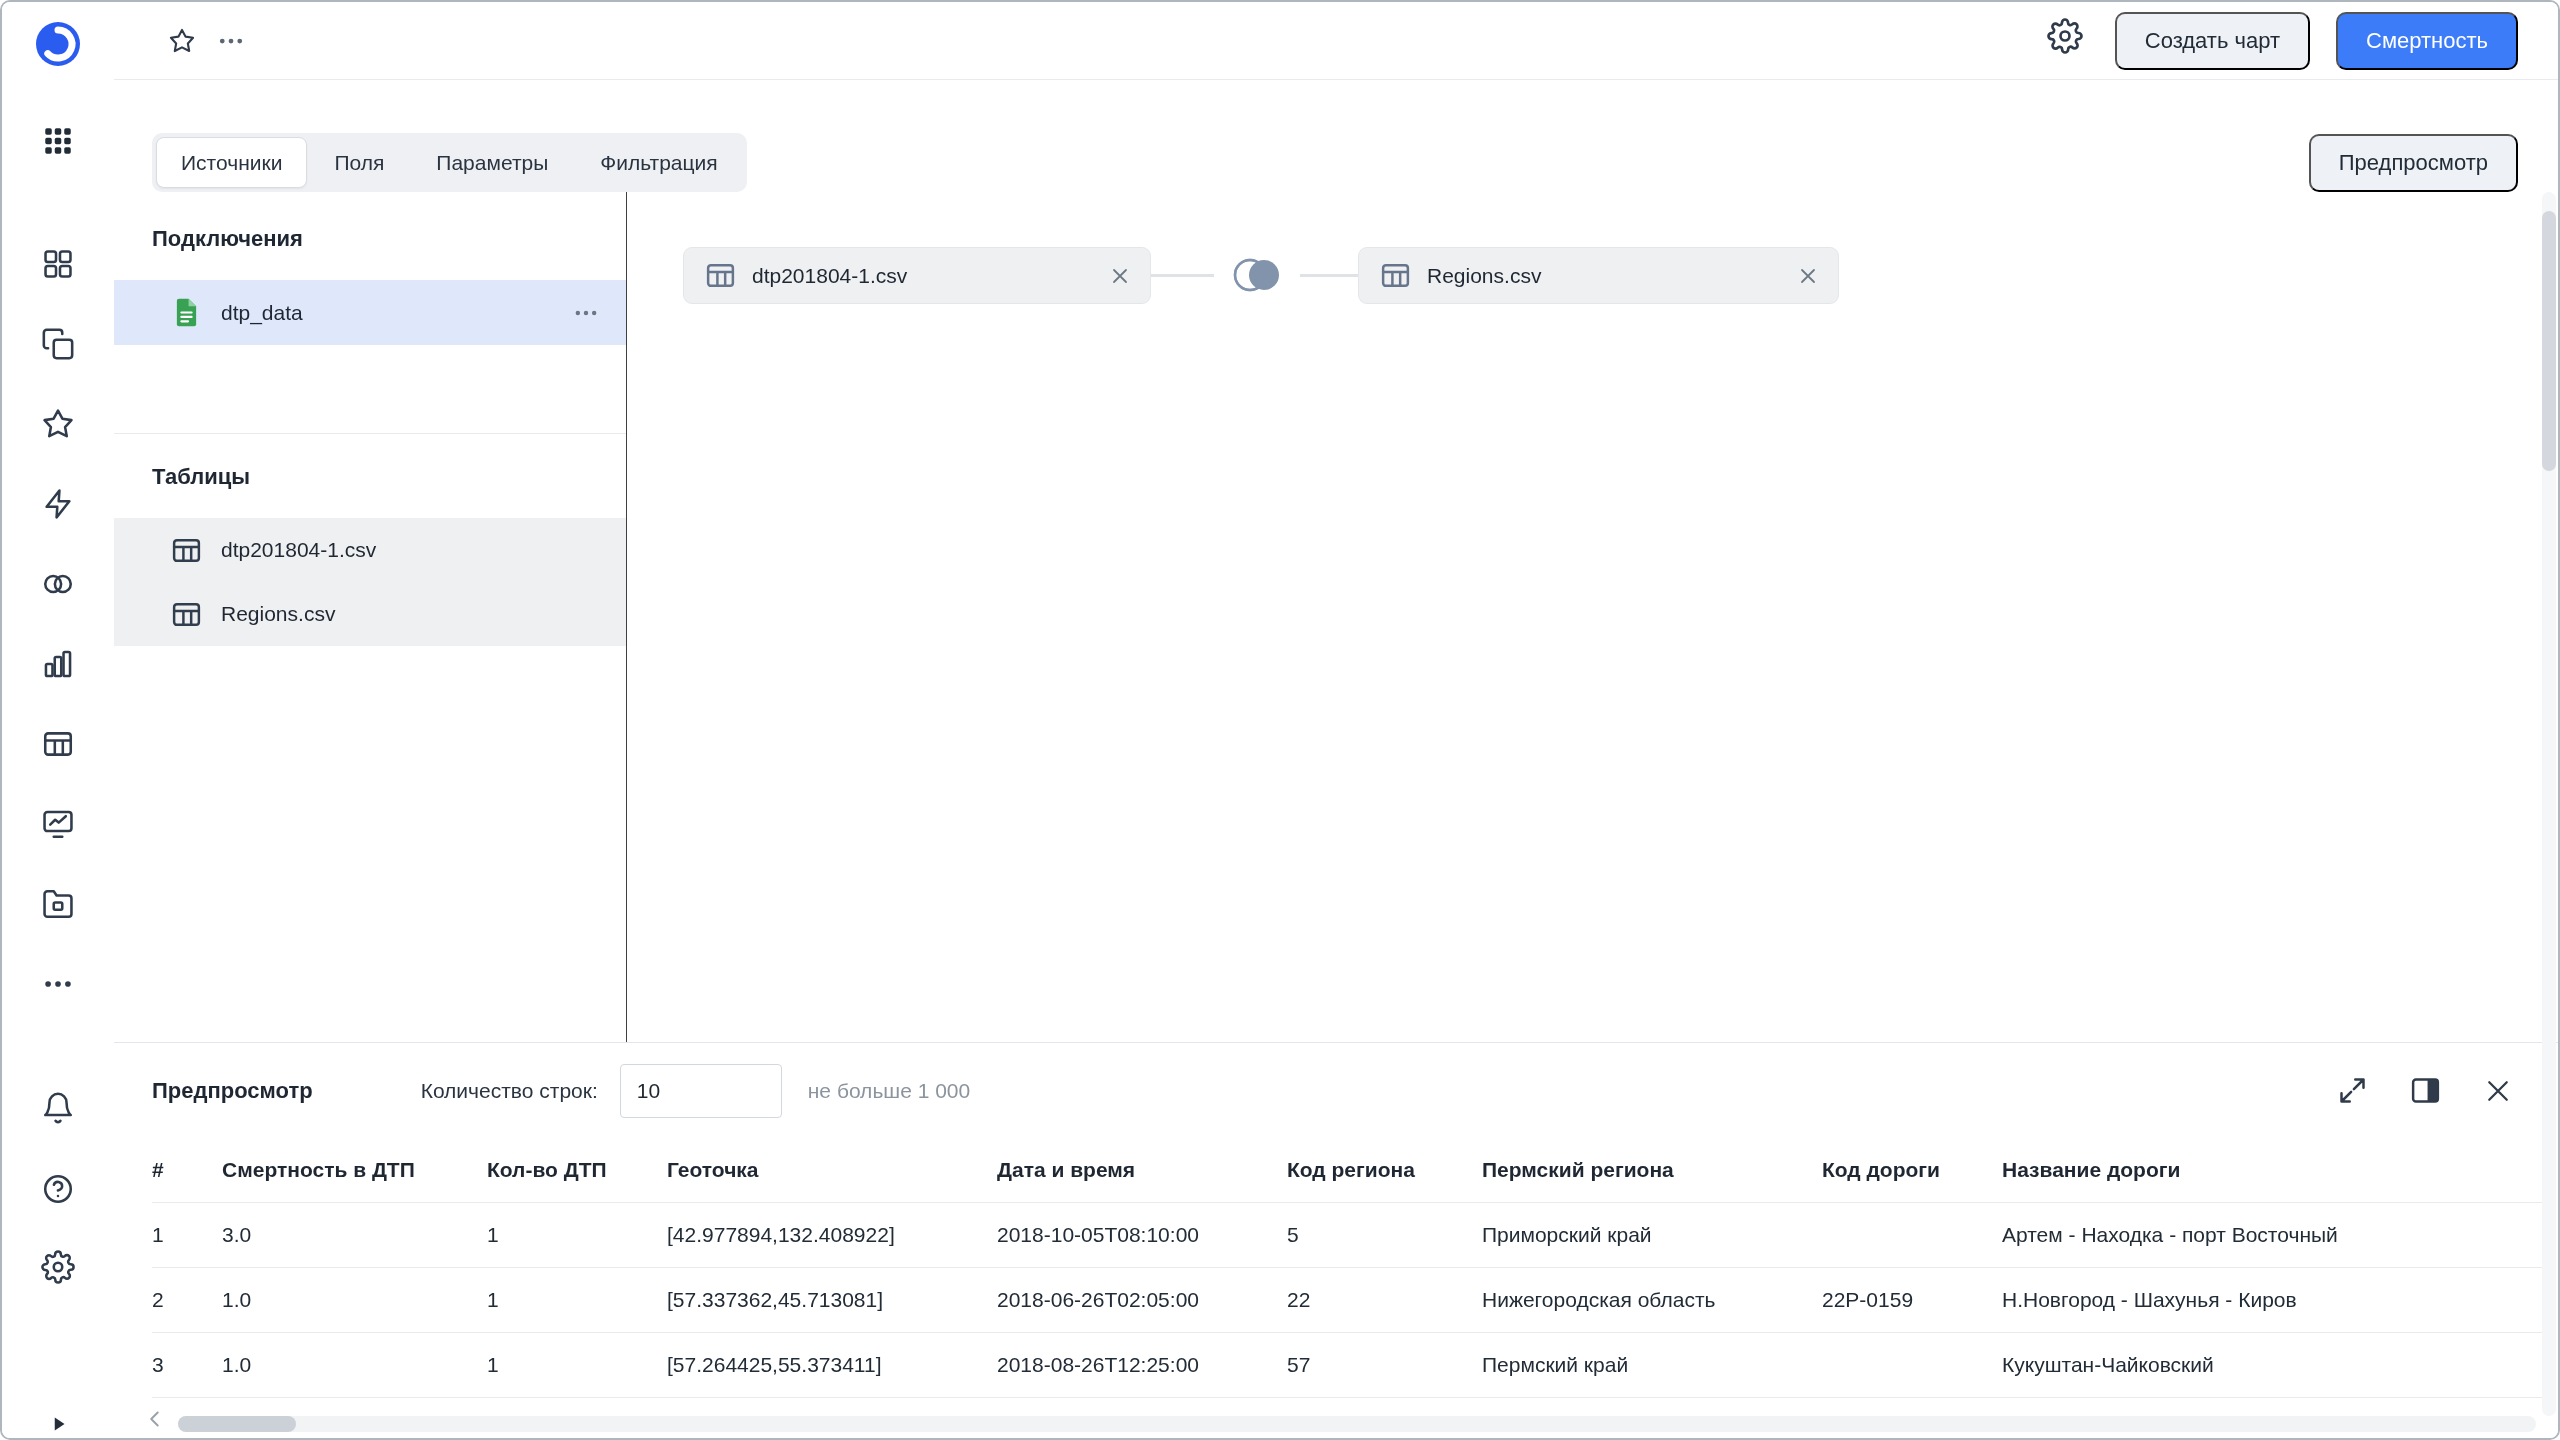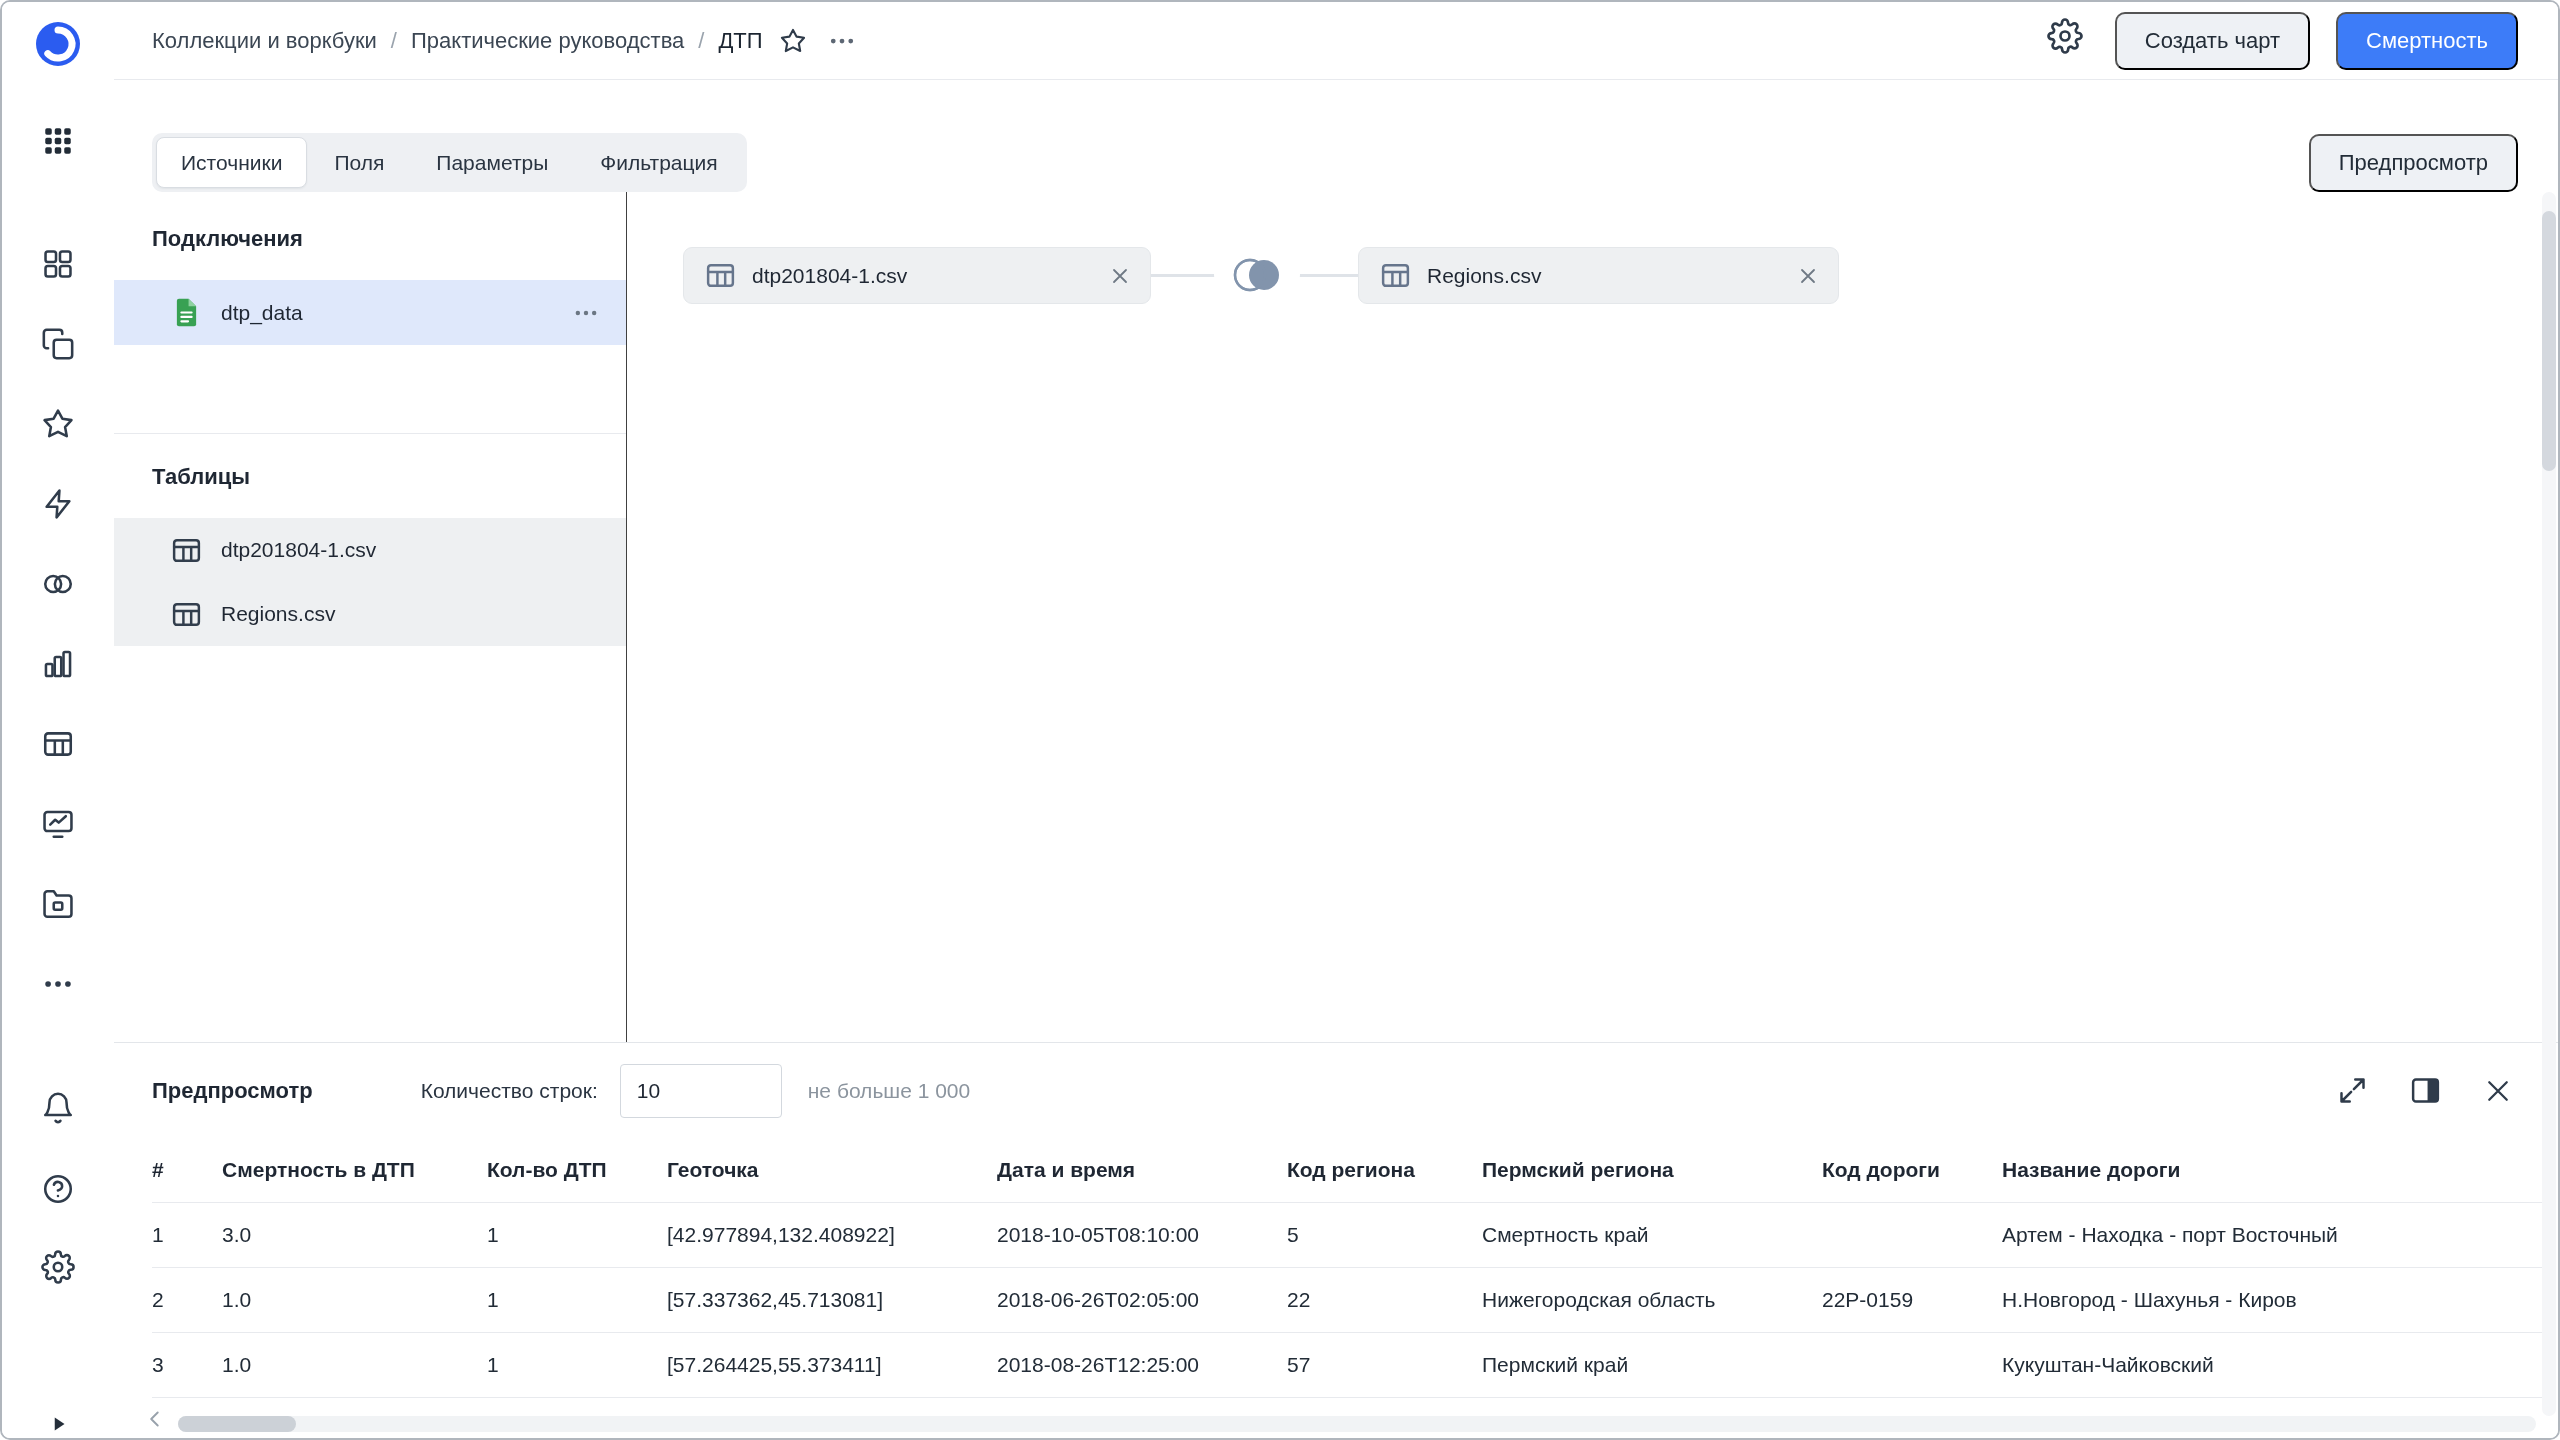--- a/index.html
+++ b/index.html
@@ -220,25 +220,20 @@
     </div>
 
     <div class="rail-item" style="top:1398px">
       <svg width="26" height="26" viewBox="0 0 24 24">
         <path d="M9 6l9 6-9 6z" fill="#242e3a"></path>
       </svg>
     </div>
   </aside>
 
   <header class="topbar">
-    <nav class="breadcrumb">
-      <span class="crumb">Коллекции и воркбуки</span>
-      <span class="crumb">Практические руководства</span>
-      <span class="crumb current">ДТП</span>
-    </nav>
     <span class="bc-star">
       <svg class="ic" width="28" height="28" viewBox="0 0 24 24">
         <polygon points="12 2.5 15.09 8.26 21.5 9.27 17 14.14 18.18 20.6 12 17.5 5.82 20.6 7 14.14 2.5 9.27 8.91 8.26 12 2.5"></polygon>
       </svg>
     </span>
     <span class="bc-more">
       <svg width="30" height="30" viewBox="0 0 24 24">
         <g fill="currentColor">
             <circle cx="5" cy="12" r="1.9"></circle>
             <circle cx="12" cy="12" r="1.9"></circle>
@@ -410,21 +405,21 @@
         </tr>
       </thead>
       <tbody>
         <tr>
           <td>1</td>
           <td>3.0</td>
           <td>1</td>
           <td>[42.977894,132.408922]</td>
           <td>2018-10-05T08:10:00</td>
           <td>5</td>
-          <td>Смертность край</td>
+          <td>Приморский край</td>
           <td></td>
           <td>Артем - Находка - порт Восточный</td>
         </tr>
         <tr>
           <td>2</td>
           <td>1.0</td>
           <td>1</td>
           <td>[57.337362,45.713081]</td>
           <td>2018-06-26T02:05:00</td>
           <td>22</td>

